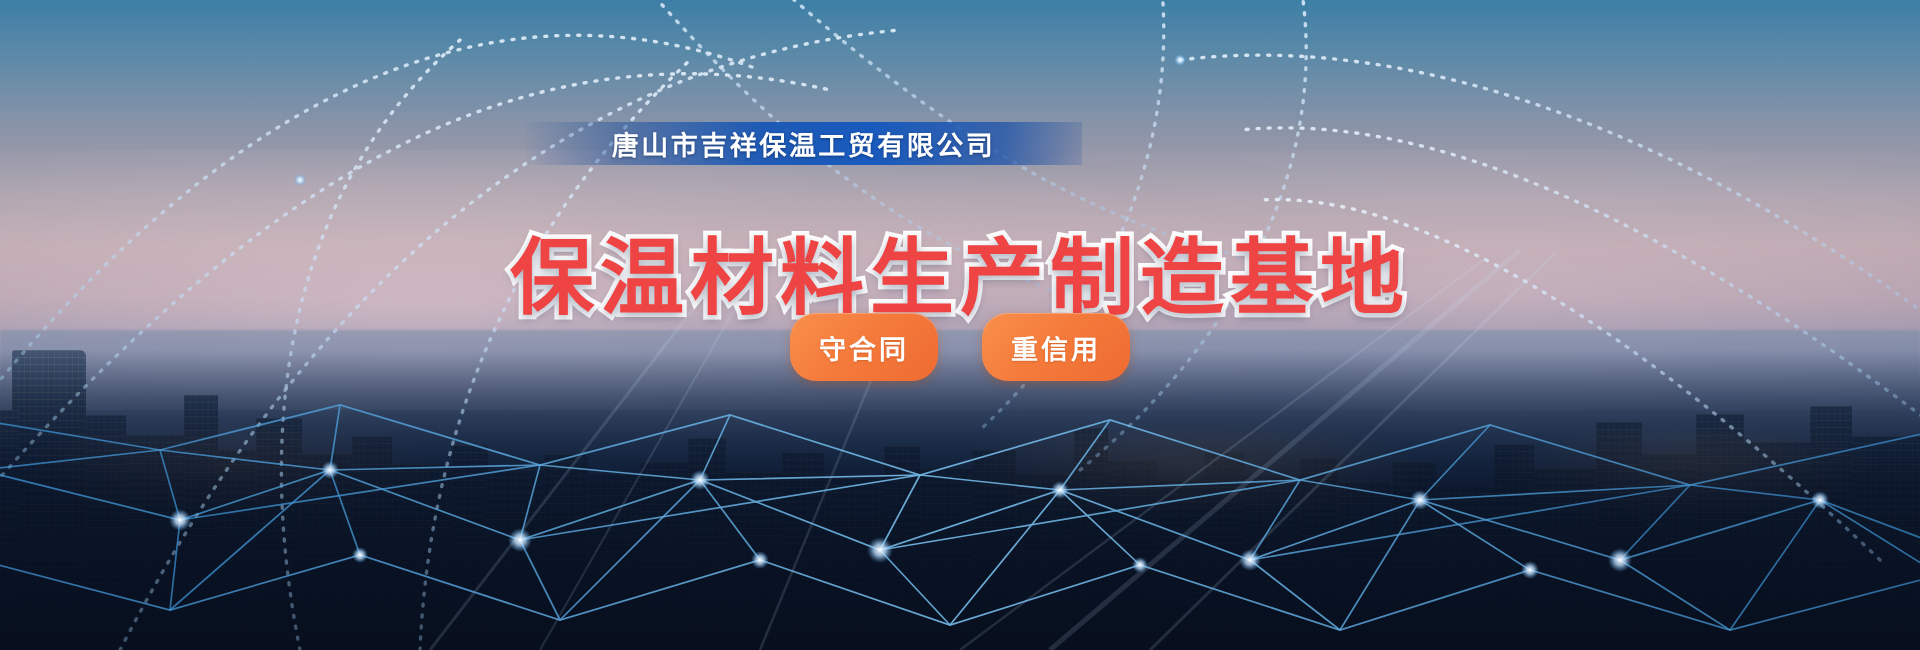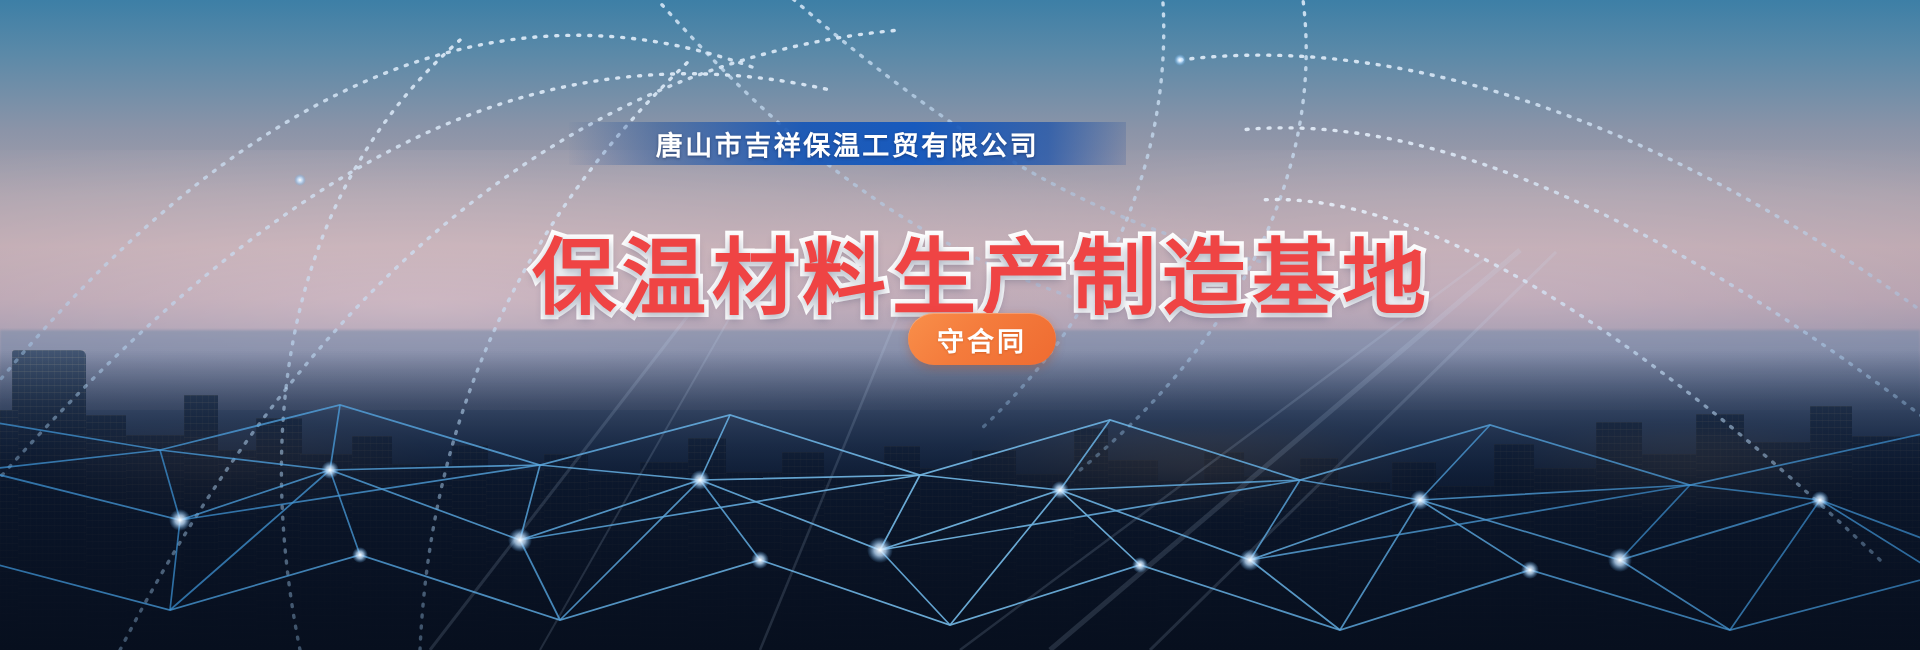--- a/index.html
+++ b/index.html
@@ -130,21 +130,20 @@
     inset: 0;
     pointer-events: none;
     opacity: 0.5;
   }
 
   
   .content {
     position: absolute;
     inset: 0;
     z-index: 40;
-    margin-left: 44px;
   }
 
   
   .company-bar {
     position: absolute;
     left: 525px;
     top: 122px;
     width: 557px;
     height: 43px;
     background: linear-gradient(to right,
@@ -190,21 +189,21 @@
   .pills {
     position: absolute;
     left: 0; right: 0;
     top: 313px;
     display: flex;
     justify-content: center;
     gap: 44px;
   }
   .pill {
     min-width: 148px;
-    height: 52px;
+    height: 68px;
     padding: 0 26px;
     border-radius: 26px;
     background: linear-gradient(135deg, #f98f4a 0%, #f47b3c 45%, #ef6b31 100%);
     display: flex;
     align-items: center;
     justify-content: center;
     box-shadow:
       0 3px 10px rgba(180,70,20,0.35),
       inset 0 1px 0 rgba(255,255,255,0.25);
     cursor: pointer;
@@ -362,16 +361,19 @@
     <div class="company-bar">
       <span class="company-name">唐山市吉祥保温工贸有限公司</span>
     </div>
 
     <h1 class="headline">保温材料生产制造基地</h1>
 
     <div class="pills">
       <div class="pill">
         <span class="pill-label">守合同</span>
       </div>
+      <div class="pill">
+        <span class="pill-label">重信用</span>
+      </div>
     </div>
 
   </div>
 </div>
 
 </body></html>

